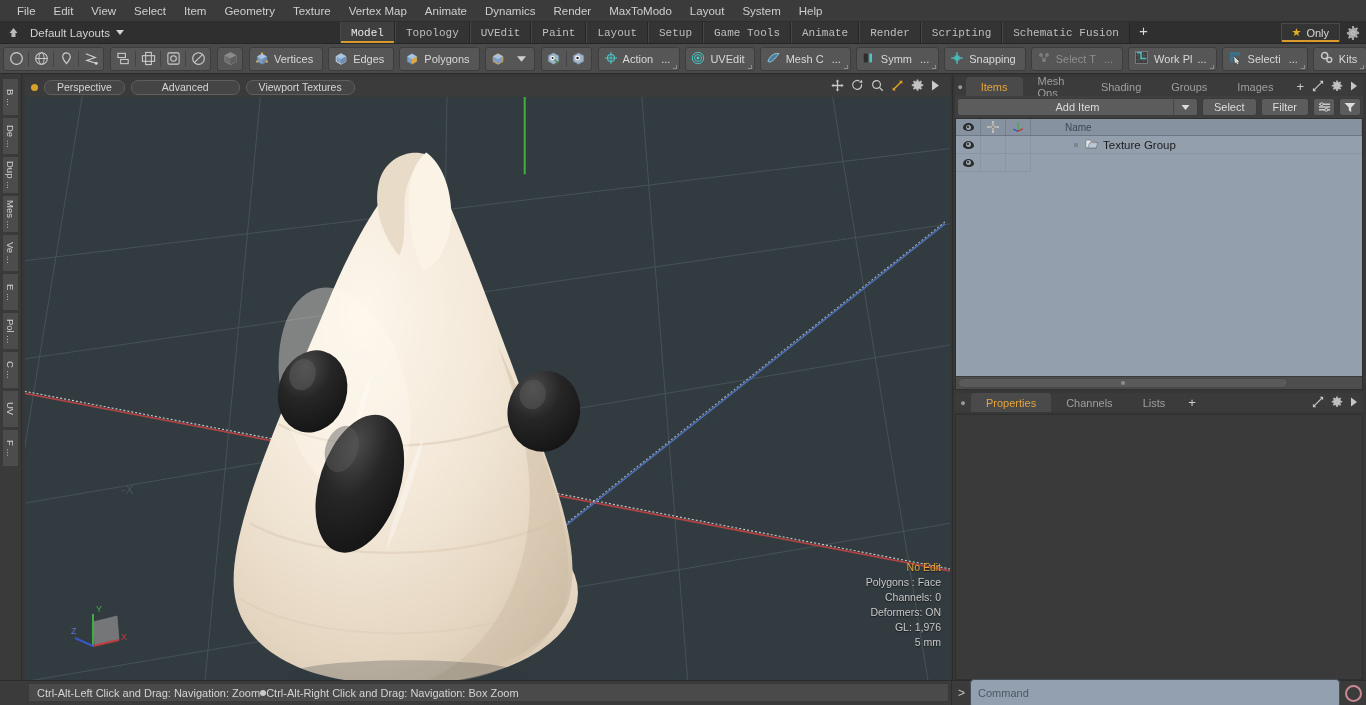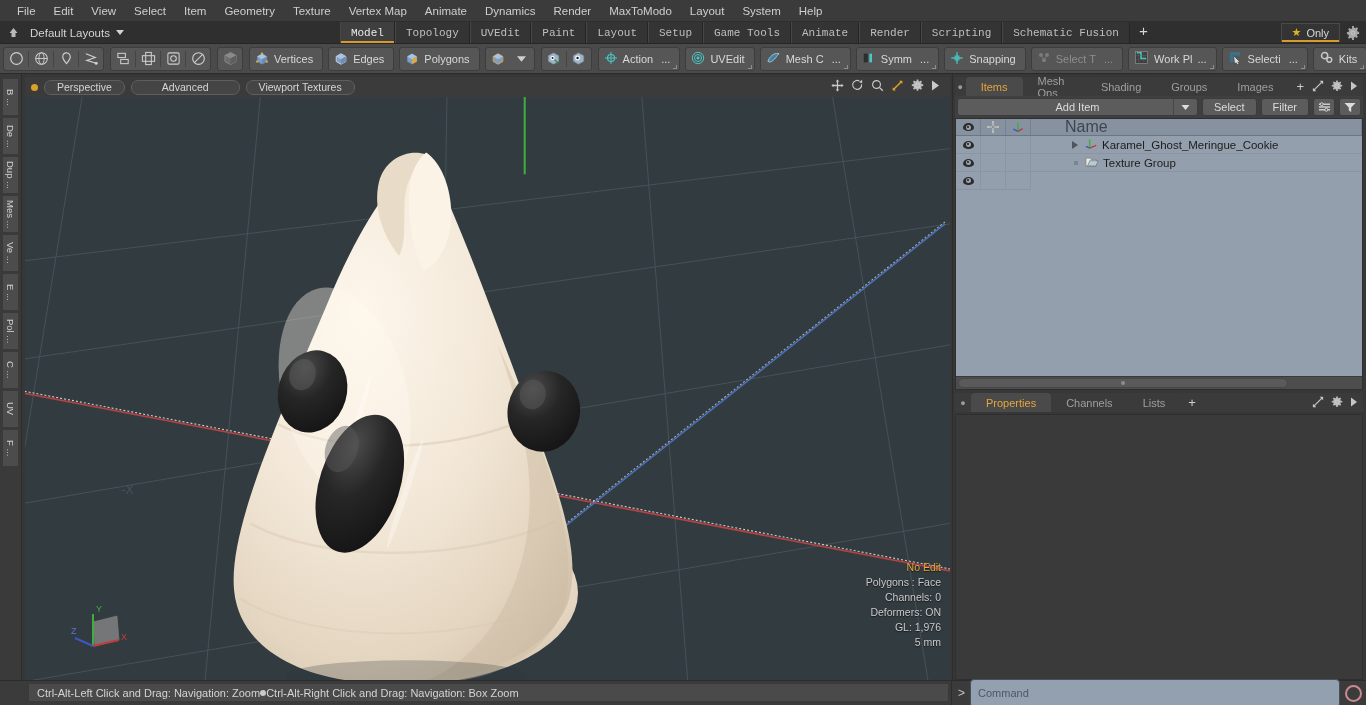--- a/index.html
+++ b/index.html
@@ -139,21 +139,21 @@
     display:flex; align-items:center; color:#dcdcdc; font-size:11px;
   }
   .iconbtn { width:22px; height:18px; background:#5c5c5c; border:1px solid #3c3c3c; border-radius:3px;
              display:flex; align-items:center; justify-content:center; }
 
   .itemlist { flex:0 0 272px; background:#8d99a8; border:1px solid #2f2f2f; display:flex; flex-direction:column;
               overflow:hidden; }
   .ilhead { height:17px; display:flex; background:#8792a1; border-bottom:1px solid #6d7684; align-items:stretch; }
   .ilcol { display:flex; align-items:center; justify-content:center; border-right:1px solid #76808e; }
   .c1 { width:25px; } .c2 { width:25px; } .c3 { width:25px; }
-  .cname { flex:1 1 auto; justify-content:flex-start; padding-left:34px; color:#3e4650; font-size:16px; }
+  .cname { flex:1 1 auto; justify-content:flex-start; padding-left:34px; color:#3e4650; font-size:10px; }
   .ilbody { flex:1 1 auto; background:#949fad; }
   .irow { height:18px; display:flex; align-items:stretch; font-size:11.5px; color:#1c1c1c; }
   .irow .ilcol { border-right:1px solid #8a94a2; border-bottom:1px solid #8a94a2; }
   .irow .namecell { flex:1 1 auto; display:flex; align-items:center; gap:4px; padding-left:4px;
                     border-bottom:1px solid #8a94a2; }
   .eye { width:11px; height:8px; border-radius:50% 50% 50% 50%/60% 60% 40% 40%;
          background:#2b2b2b; position:relative; }
   .eye:after { content:""; position:absolute; left:3px; top:1.5px; width:5px; height:5px;
                border-radius:50%; background:#9aa5b2; }
   .eye:before { content:""; position:absolute; left:4.4px; top:2.8px; width:2.2px; height:2.2px;
@@ -766,40 +766,20 @@
                 <line x1="7" y1="12" x2="7" y2="2" stroke="#3fae3f" stroke-width="1.6"></line>
                 <line x1="7" y1="12" x2="12.5" y2="9" stroke="#c03c3c" stroke-width="1.6"></line>
                 <line x1="7" y1="12" x2="1.5" y2="9.5" stroke="#3a58c0" stroke-width="1.6"></line>
               </svg>
           </div>
           <div class="ilcol cname">Name</div>
         </div>
         <div class="ilbody">
 
 
-          <div class="irow">
-            <div class="ilcol c1">
-                <span class="eye"></span>
-              </div>
-            <div class="ilcol c2"></div>
-            <div class="ilcol c3"></div>
-            <div class="namecell">
-              <span class="treepad2">
-                  <span class="tri-right"></span>
-                </span>
-              <span>
-                <svg width="13" height="13" viewBox="0 0 14 14">
-                    <line x1="5" y1="12" x2="5" y2="2.5" stroke="#3fae3f" stroke-width="1.5"></line>
-                    <line x1="5" y1="12" x2="12" y2="9" stroke="#c03c3c" stroke-width="1.5"></line>
-                    <line x1="5" y1="12" x2="1" y2="10" stroke="#3a58c0" stroke-width="1.5"></line>
-                  </svg>
-              </span>
-              <span>Karamel_Ghost_Meringue_Cookie</span>
-            </div>
-          </div>
 
           <div class="irow">
             <div class="ilcol c1">
                 <span class="eye"></span>
               </div>
             <div class="ilcol c2"></div>
             <div class="ilcol c3"></div>
             <div class="namecell">
               <span class="treepad2">
                   <span class="dotsq"></span>

